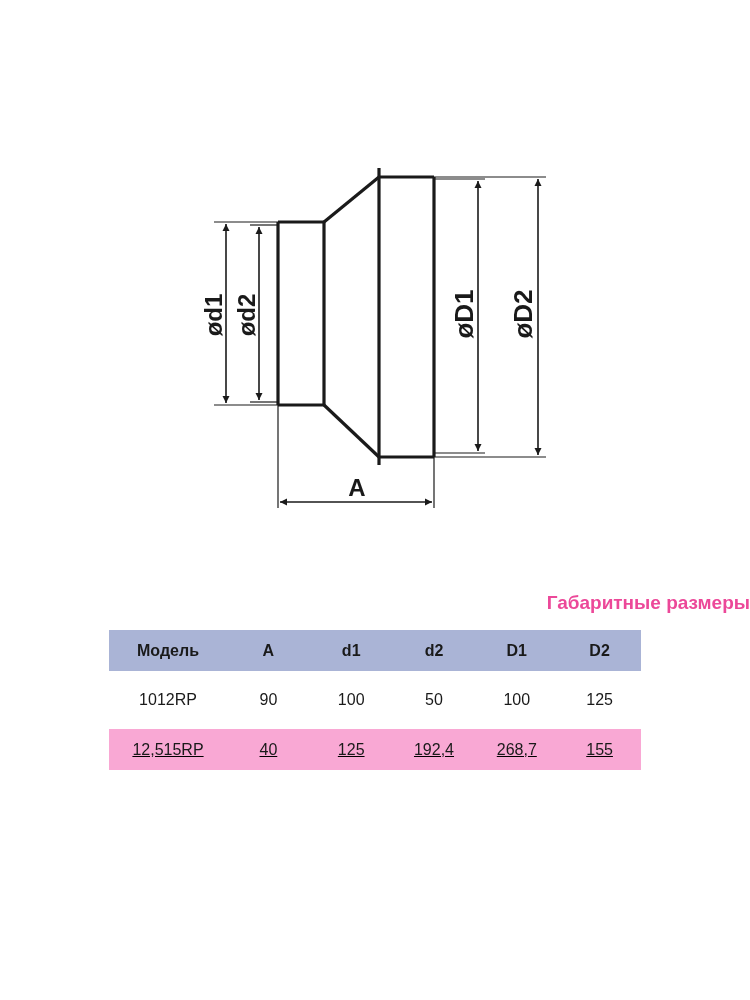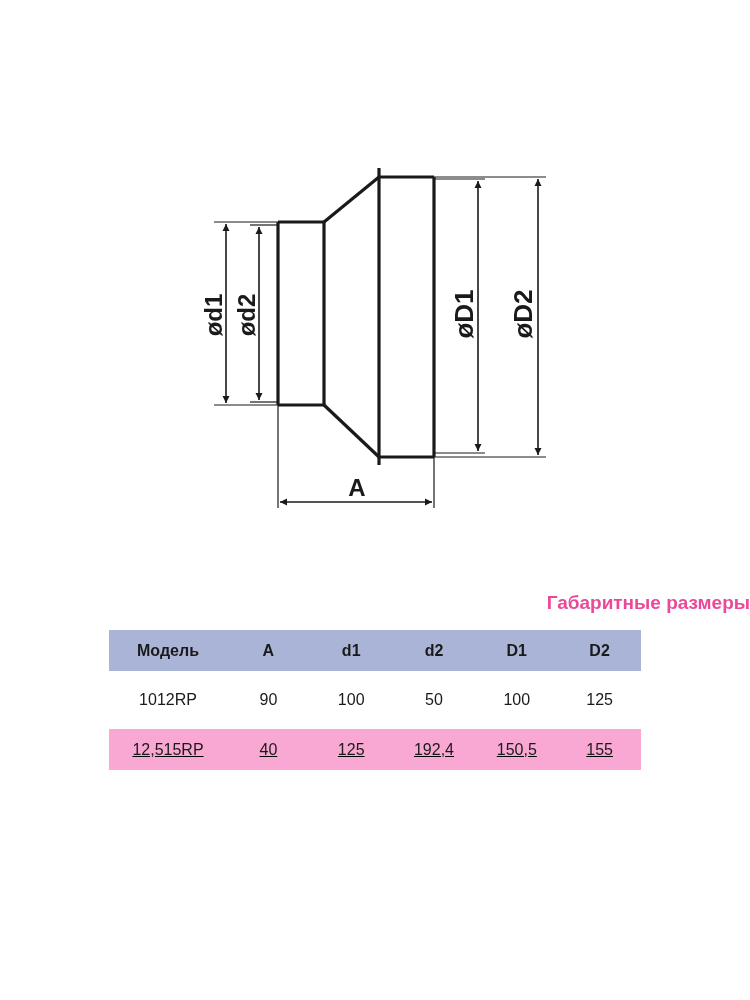--- a/index.html
+++ b/index.html
@@ -89,17 +89,17 @@
       <td>100</td>
       <td>50</td>
       <td>100</td>
       <td>125</td>
     </tr>
     <tr style="background:#f9a8d4;text-decoration:underline;">
       <td>12,515RP</td>
       <td>40</td>
       <td>125</td>
       <td>192,4</td>
-      <td>150,5</td>
+      <td>268,7</td>
       <td>155</td>
     </tr>
   </tbody>
 </table>
 
 </body></html>

